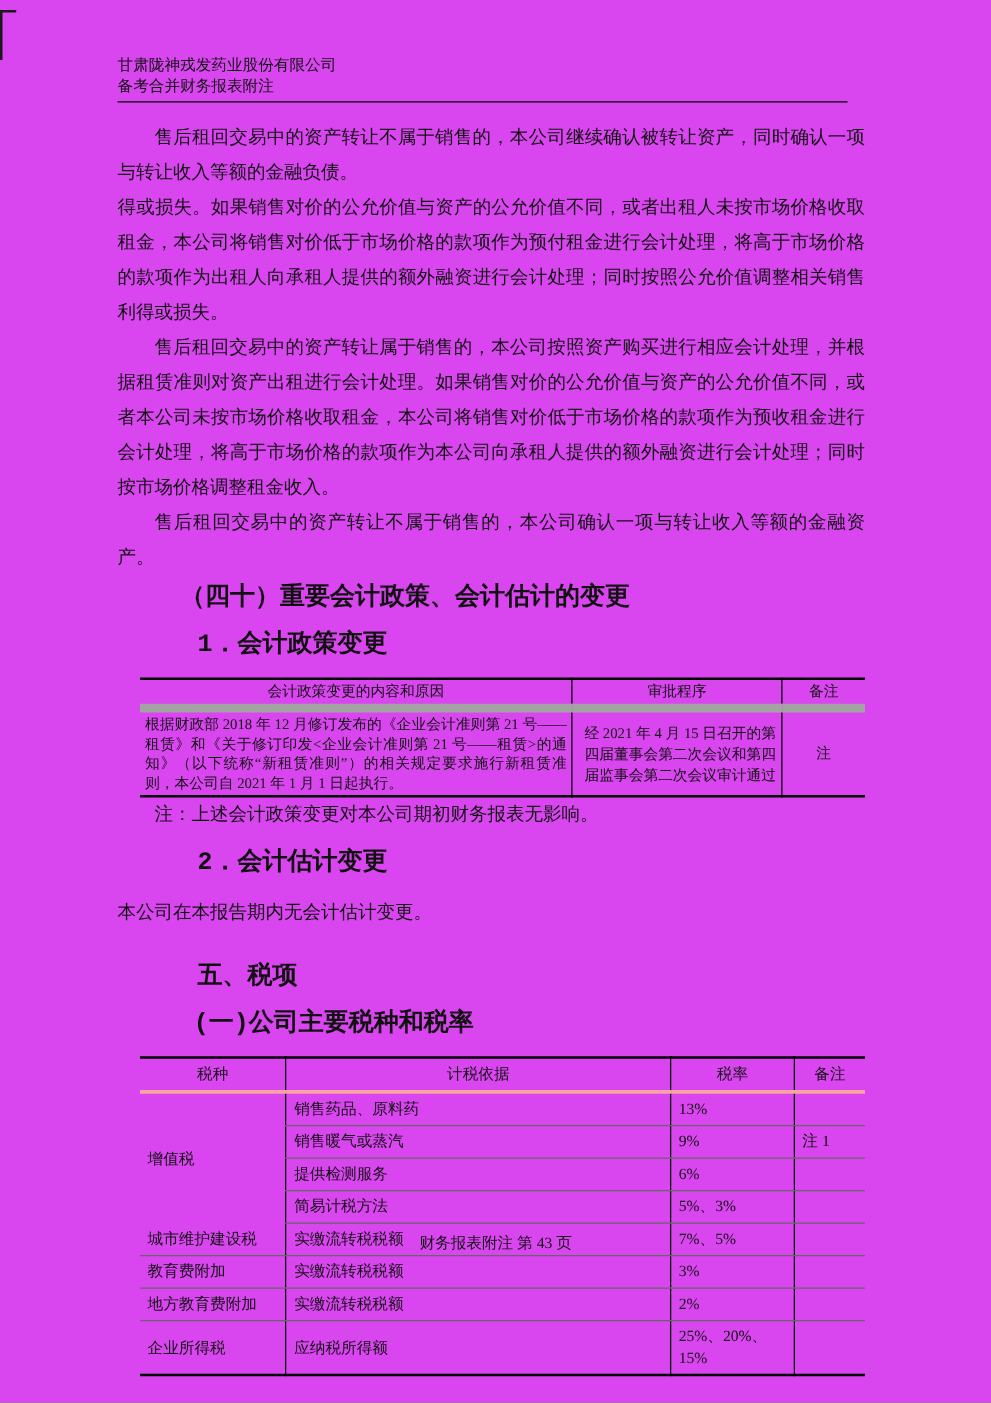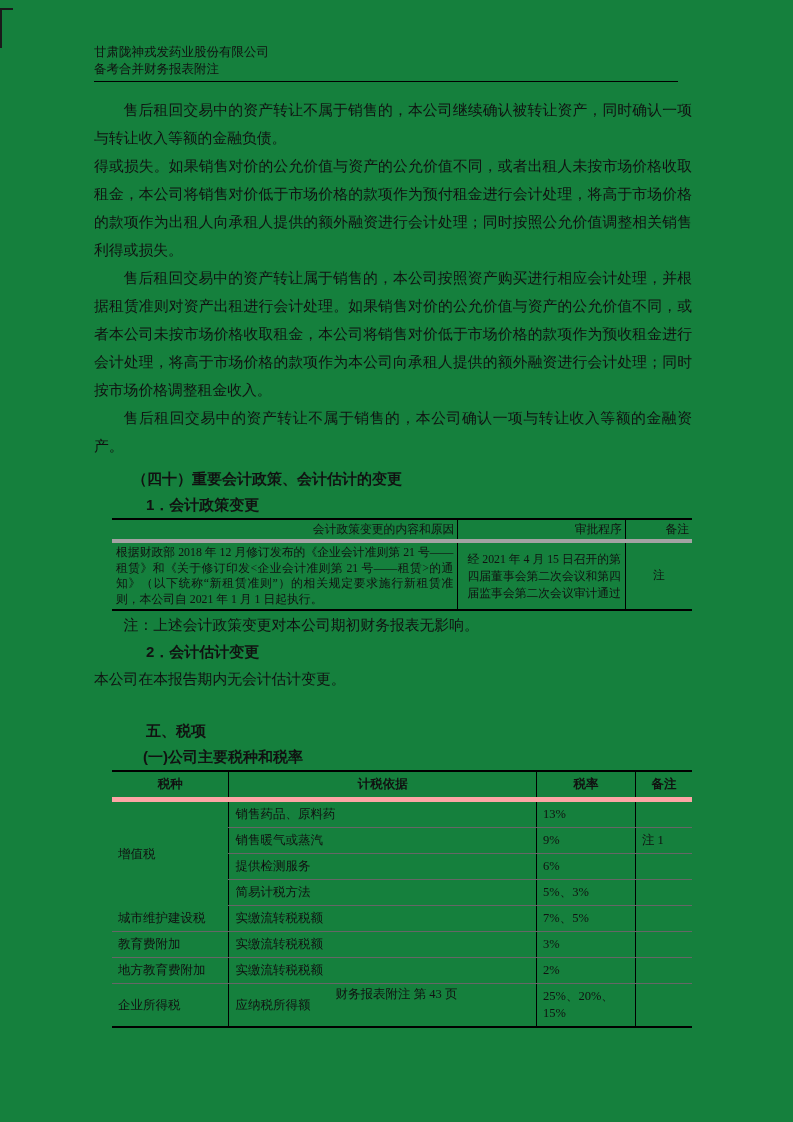--- a/index.html
+++ b/index.html
@@ -1,19 +1,19 @@
 <!DOCTYPE html>
 <html lang="zh"><head>
 <meta charset="utf-8">
 <style>
   html,body{margin:0;padding:0;background:#888;}
   .page{
     position:relative;
     width:793px;height:1122px;
-    background:#15803d;
+    background:#d946ef;
     font-family:"Liberation Serif","DejaVu Serif",serif;
     color:#111;
     overflow:hidden;
     margin:0 auto;
   }
   .scan-artifact{
     position:absolute;left:0;top:8px;width:11px;height:38px;
     border-left:2px solid #1a1a1a;border-top:2px solid #1a1a1a;
   }
   .content{
@@ -27,53 +27,53 @@
   
   .body-text{margin-top:14px;}
   p.para{
     margin:0;font-size:14.8px;line-height:28px;
     text-align:justify;text-justify:inter-ideograph;
   }
   p.indent{text-indent:2em;}
   p.no-justify{text-align:left;}
   
   .h-bold{
-    font-family:Liberation Sans, sans-serif;
-    font-weight:bold;font-size:15px;line-height:26px;margin:0;
+    font-family:Liberation Mono, monospace;
+    font-weight:bold;font-size:20px;line-height:26px;margin:12px;
   }
   .h-sec40{margin-top:6px;padding-left:38px;}
   .h-sub{padding-left:52px;}
   .h-sec5{margin-top:25px;padding-left:52px;}
   .h-sec5sub{padding-left:49px;}
   
   table{border-collapse:collapse;margin-left:18px;width:580px;}
   table.policy-table{
     border-top:2px solid #000;border-bottom:2px solid #000;
     font-size:11.8px;
   }
   .policy-table th{
-    font-weight:normal;text-align:right;vertical-align:middle;
-    border-bottom:4px solid #a3a3a3;padding:2px 3px;line-height:15px;
+    font-weight:normal;text-align:center;vertical-align:middle;
+    border-bottom:7px solid #a3a3a3;padding:2px 3px;line-height:15px;
   }
   .policy-table td{
     vertical-align:middle;padding:2px 4px;line-height:15.6px;
   }
   .policy-table .v{border-left:1px solid #000;}
   .policy-table td.cell-content{text-align:justify;text-justify:inter-ideograph;}
   .policy-table td.cell-approval{text-align:right;line-height:17px;}
   .policy-table td.cell-note{text-align:center;}
   .col-p1{width:352px;}.col-p2{width:166px;}.col-p3{width:62px;}
 
   table.tax-table{
     border-top:2px solid #000;border-bottom:2px solid #000;
     font-size:12.5px;margin-top:0;
   }
   .tax-table th{
-    font-weight:bold;text-align:center;
-    border-bottom:5px solid #fca5a5;padding:4px 3px;line-height:17px;
+    font-weight:normal;text-align:center;
+    border-bottom:3px solid #fca5a5;padding:4px 3px;line-height:17px;
   }
   .tax-table td{
     padding:4px 6px;line-height:17px;border-bottom:1px solid #666;
   }
   .tax-table tr:last-child td{border-bottom:none;}
   .tax-table td.rowspan-cell{border-bottom:none;vertical-align:middle;}
   .tax-table .v{border-left:1px solid #000;}
   .tax-table td.cell-rate,.tax-table td.cell-tnote{}
   .col-t1{width:116px;}.col-t2{width:317px;}.col-t3{width:95px;margin-left:12px;}.col-t4{width:52px;}
 

